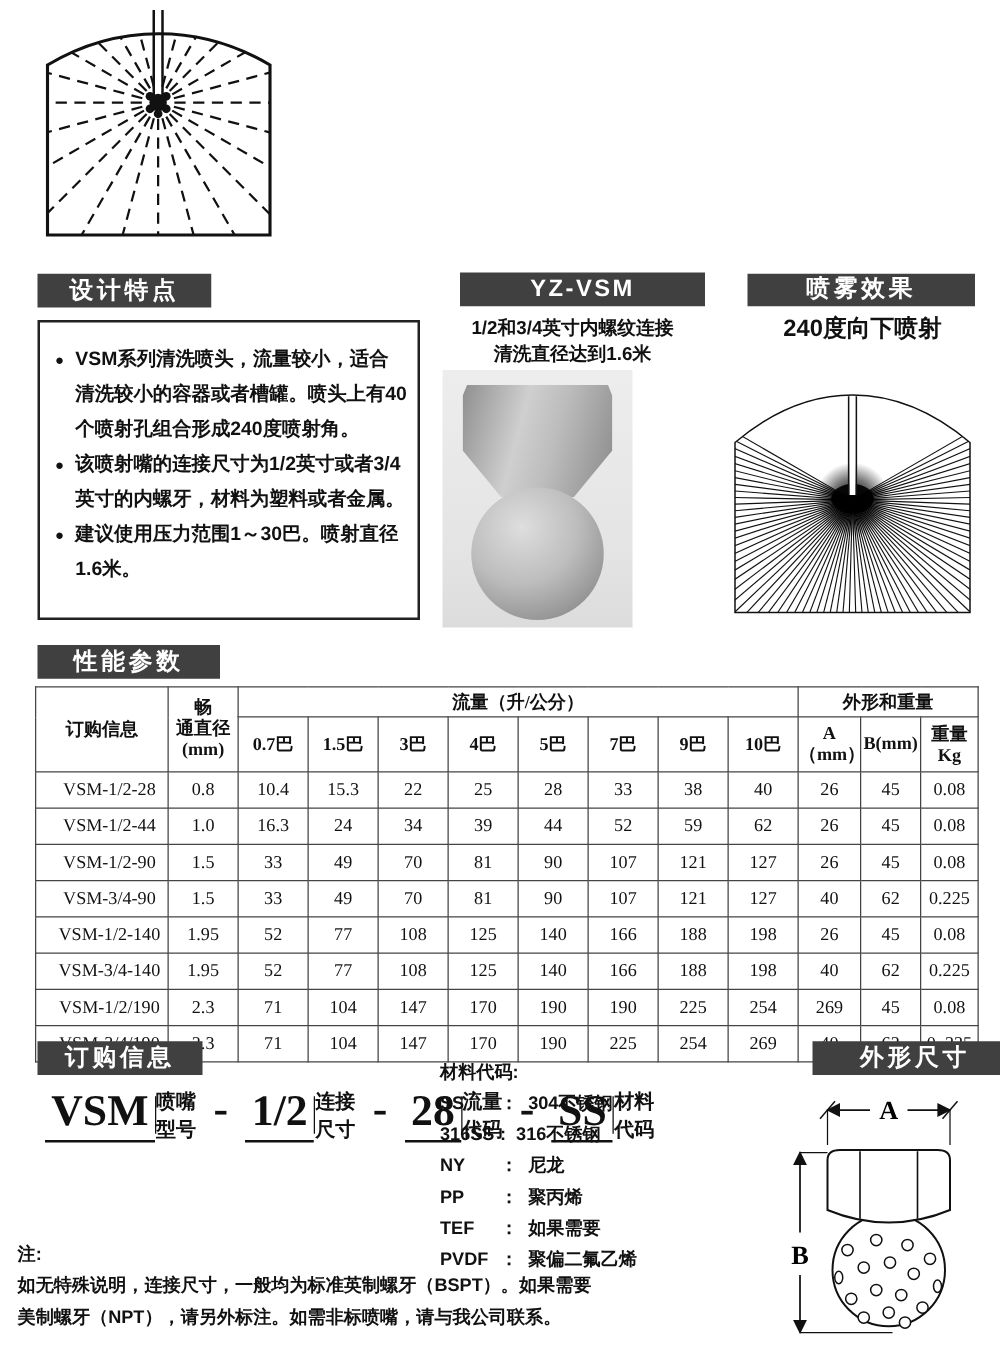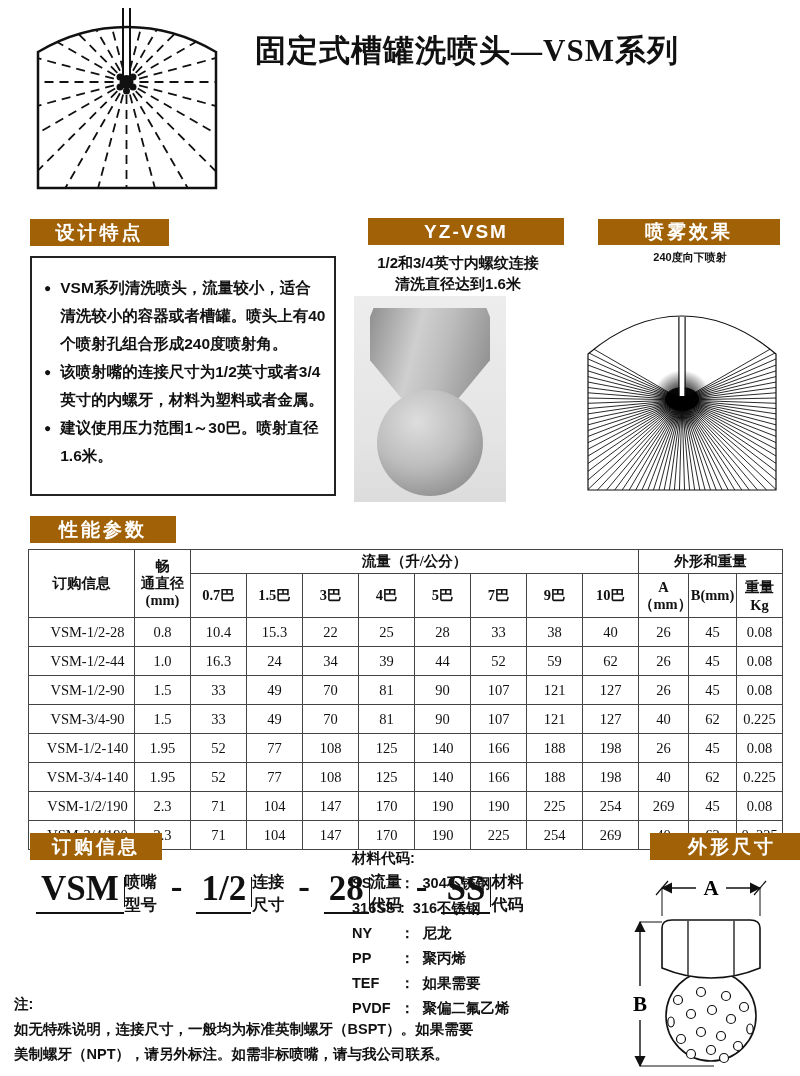--- a/index.html
+++ b/index.html
@@ -12,21 +12,21 @@
   .abs { position:absolute; }
 
   
   .tank-illus { left:28px; top:6px; width:198px; height:190px; }
   .title-block { left:255px; top:30px; width:520px; }
   .page-title { font-size:31px; font-weight:700; letter-spacing:1px; font-family:"Liberation Serif",serif; }
   .subtitle { margin-top:32px; font-size:21px; font-weight:600; line-height:33px;
               font-family:"Liberation Sans","DejaVu Sans",sans-serif; }
 
   
-  .bar { background:#a16207; color:#fff; text-align:center;
+  .bar { background:#404040; color:#fff; text-align:center;
          font-family:"Liberation Sans","DejaVu Sans",sans-serif;
          font-weight:700; font-size:19px; line-height:27px; letter-spacing:3px; }
   .bar-design  { left:30px;  top:219px; width:139px; height:27px; }
   .bar-product { left:368px; top:218px; width:196px; height:27px; letter-spacing:2px; }
   .bar-spray   { left:598px; top:219px; width:182px; height:26px; line-height:26px; }
   .bar-perf    { left:30px;  top:516px; width:146px; height:27px; }
   .bar-order   { left:30px;  top:833px; width:132px; height:27px; }
   .bar-dims    { left:650px; top:833px; width:164px; height:27px; }
 
   
@@ -46,21 +46,21 @@
       background:linear-gradient(180deg,#ededed 0%,#e4e4e4 70%,#dcdcdc 100%); overflow:hidden; }
   .photo-top { position:absolute; left:16px; top:12px; width:120px; height:90px;
       background:linear-gradient(105deg,#8f8f8f 0%,#cfcfcf 38%,#bcbcbc 60%,#8a8a8a 100%);
       clip-path:polygon(3% 0%,97% 0%,100% 10%,100% 58%,74% 100%,26% 100%,0% 58%,0% 10%); }
   .photo-sphere { position:absolute; left:23px; top:94px; width:106px; height:106px; border-radius:50%;
       background:radial-gradient(circle at 38% 30%,#dedede 0%,#bdbdbd 45%,#949494 78%,#818181 100%); }
 
   
   .spray-caption { left:600px; top:250px; width:180px; text-align:center;
       font-family:"Liberation Sans","DejaVu Sans",sans-serif;
-      font-size:11px; font-weight:600; }
+      font-size:19px; font-weight:600; }
   .spray-illus { left:578px; top:290px; width:208px; height:214px; }
 
   
   .perf-table { left:28px; top:549px; width:754px; border-collapse:collapse; table-layout:fixed; }
   .perf-table th,.perf-table td { border:1px solid #444; text-align:center; }
   .perf-table th { font-weight:600; font-size:14.5px; padding:2px 0; }
   .perf-table td { font-size:14.5px; height:29px; }
   .perf-table td.model { text-align:center; padding-left:12px; }
   .th-multiline { line-height:17px; }
 
@@ -131,21 +131,20 @@
     <circle cx="98.5" cy="76" r="7" fill="#111"></circle>
     <circle cx="92" cy="71" r="3.5" fill="#111"></circle>
     <circle cx="105" cy="71" r="3.5" fill="#111"></circle>
     <circle cx="92" cy="81" r="3.5" fill="#111"></circle>
     <circle cx="105" cy="81" r="3.5" fill="#111"></circle>
     <circle cx="98.5" cy="85" r="3.5" fill="#111"></circle>
   </svg>
 </div>
 
 <div class="abs title-block">
-  <div class="page-title">固定式槽罐洗喷头—VSM系列</div>
 </div>
 
 <div class="abs bar bar-design">设计特点</div>
 <div class="abs bar bar-product">YZ-VSM</div>
 <div class="abs bar bar-spray">喷雾效果</div>
 
 <div class="abs features-box">
   <ul>
     <li>
       <span class="dot">●</span>

